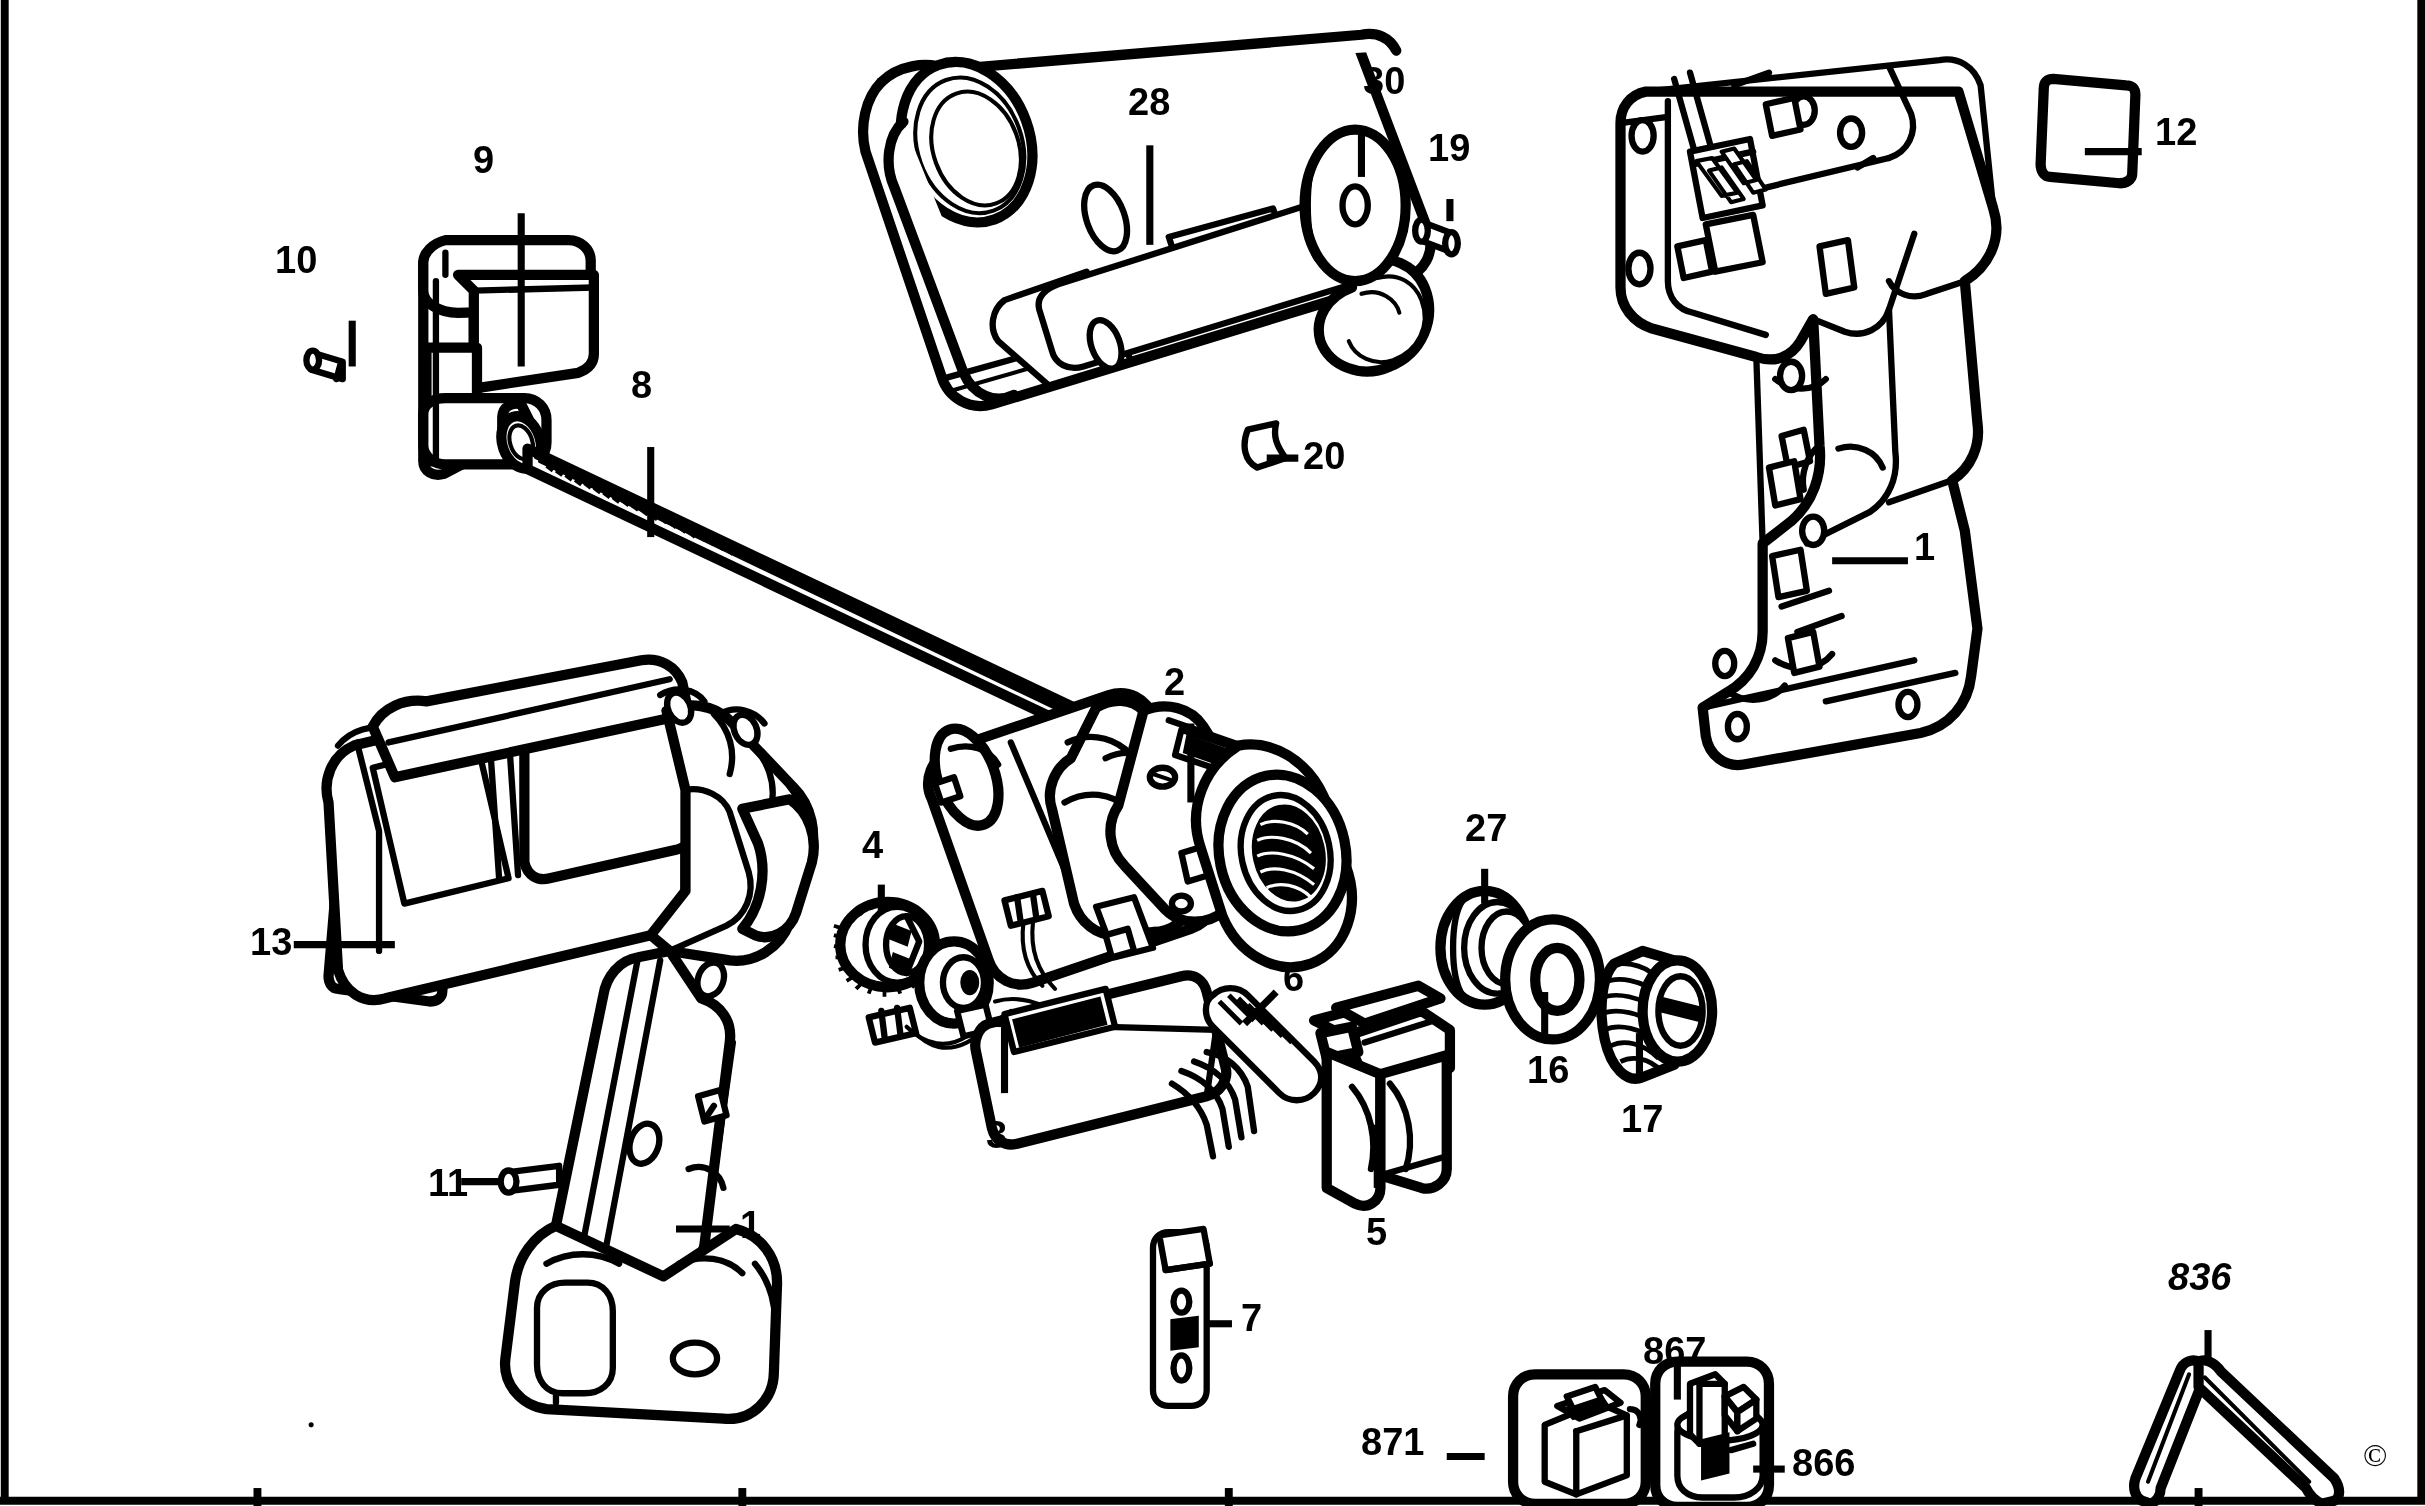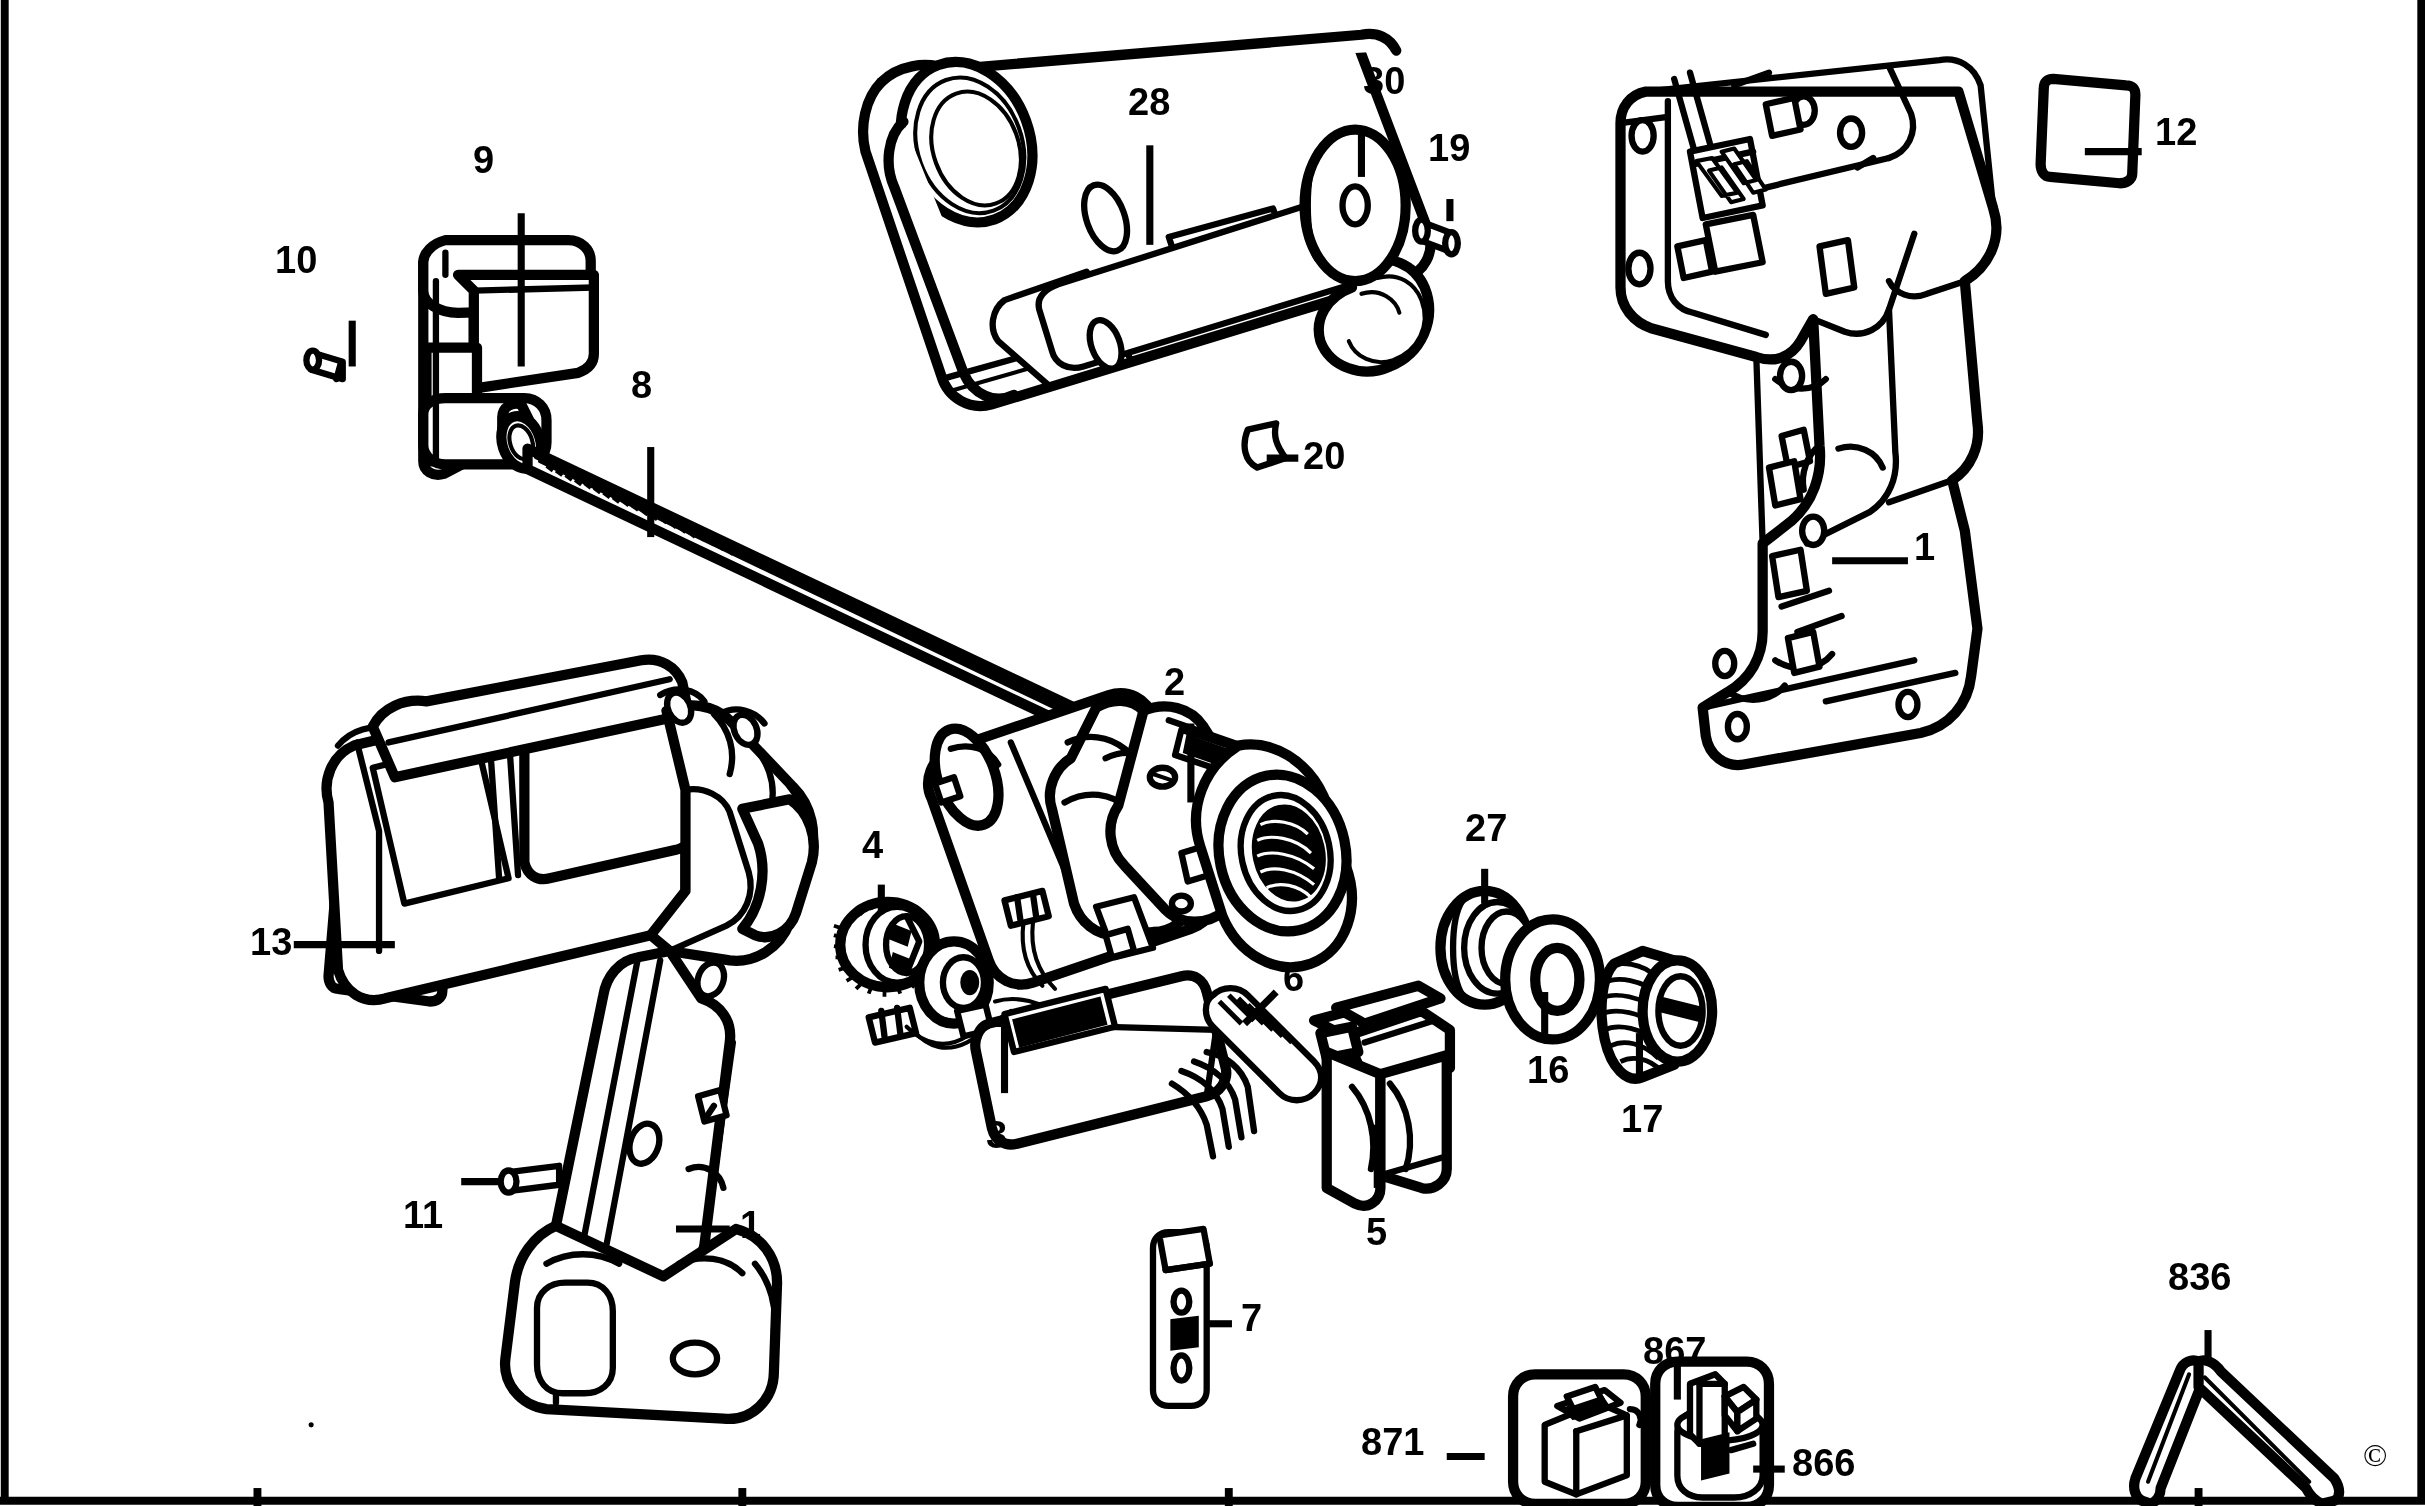--- a/index.html
+++ b/index.html
@@ -504,32 +504,32 @@
   <div class="lbl s1" style="left:473px;top:141px;">9</div>
   <div class="lbl s1" style="left:275px;top:241px;">10</div>
   <div class="lbl s1" style="left:631px;top:366px;">8</div>
   <div class="lbl s1" style="left:1128px;top:83px;">28</div>
   <div class="lbl s1" style="left:1347px;top:62px;margin-left:16px;">30</div>
   <div class="lbl s1" style="left:1428px;top:129px;text-align:right;">19</div>
   <div class="lbl s1" style="left:1303px;top:437px;">20</div>
   <div class="lbl s1" style="left:2155px;top:113px;">12</div>
   <div class="lbl s1" style="left:1914px;top:528px;">1</div>
   <div class="lbl s1" style="left:239px;top:923px;margin-left:11px;">13</div>
-  <div class="lbl s1" style="left:403px;top:1164px;margin-top:32px;">11</div>
+  <div class="lbl s1" style="left:428px;top:1164px;">11</div>
   <div class="lbl s1" style="left:740px;top:1206px;">1</div>
   <div class="lbl s1" style="left:1164px;top:663px;">2</div>
   <div class="lbl s1" style="left:862px;top:826px;">4</div>
   <div class="lbl s1" style="left:986px;top:1116px;">3</div>
   <div class="lbl s1" style="left:1283px;top:959px;">6</div>
   <div class="lbl s1" style="left:1366px;top:1213px;">5</div>
   <div class="lbl s1" style="left:1241px;top:1299px;">7</div>
   <div class="lbl s1" style="left:1465px;top:809px;">27</div>
   <div class="lbl s1" style="left:1527px;top:1051px;">16</div>
   <div class="lbl s1" style="left:1621px;top:1100px;">17</div>
   <div class="lbl s1" style="left:1361px;top:1423px;">871</div>
   <div class="lbl s1" style="left:1643px;top:1332px;">867</div>
   <div class="lbl s1" style="left:1792px;top:1444px;">866</div>
-  <div class="lbl s1" style="left:2168px;top:1258px;">836</div>
+  <div class="lbl s1" style="left:2168px;top:1258px;font-style:italic;">836</div>
 
   <div class="copy" style="left:2363px;top:1437px;">©</div>
 
 </div>
 
 
 </body></html>

